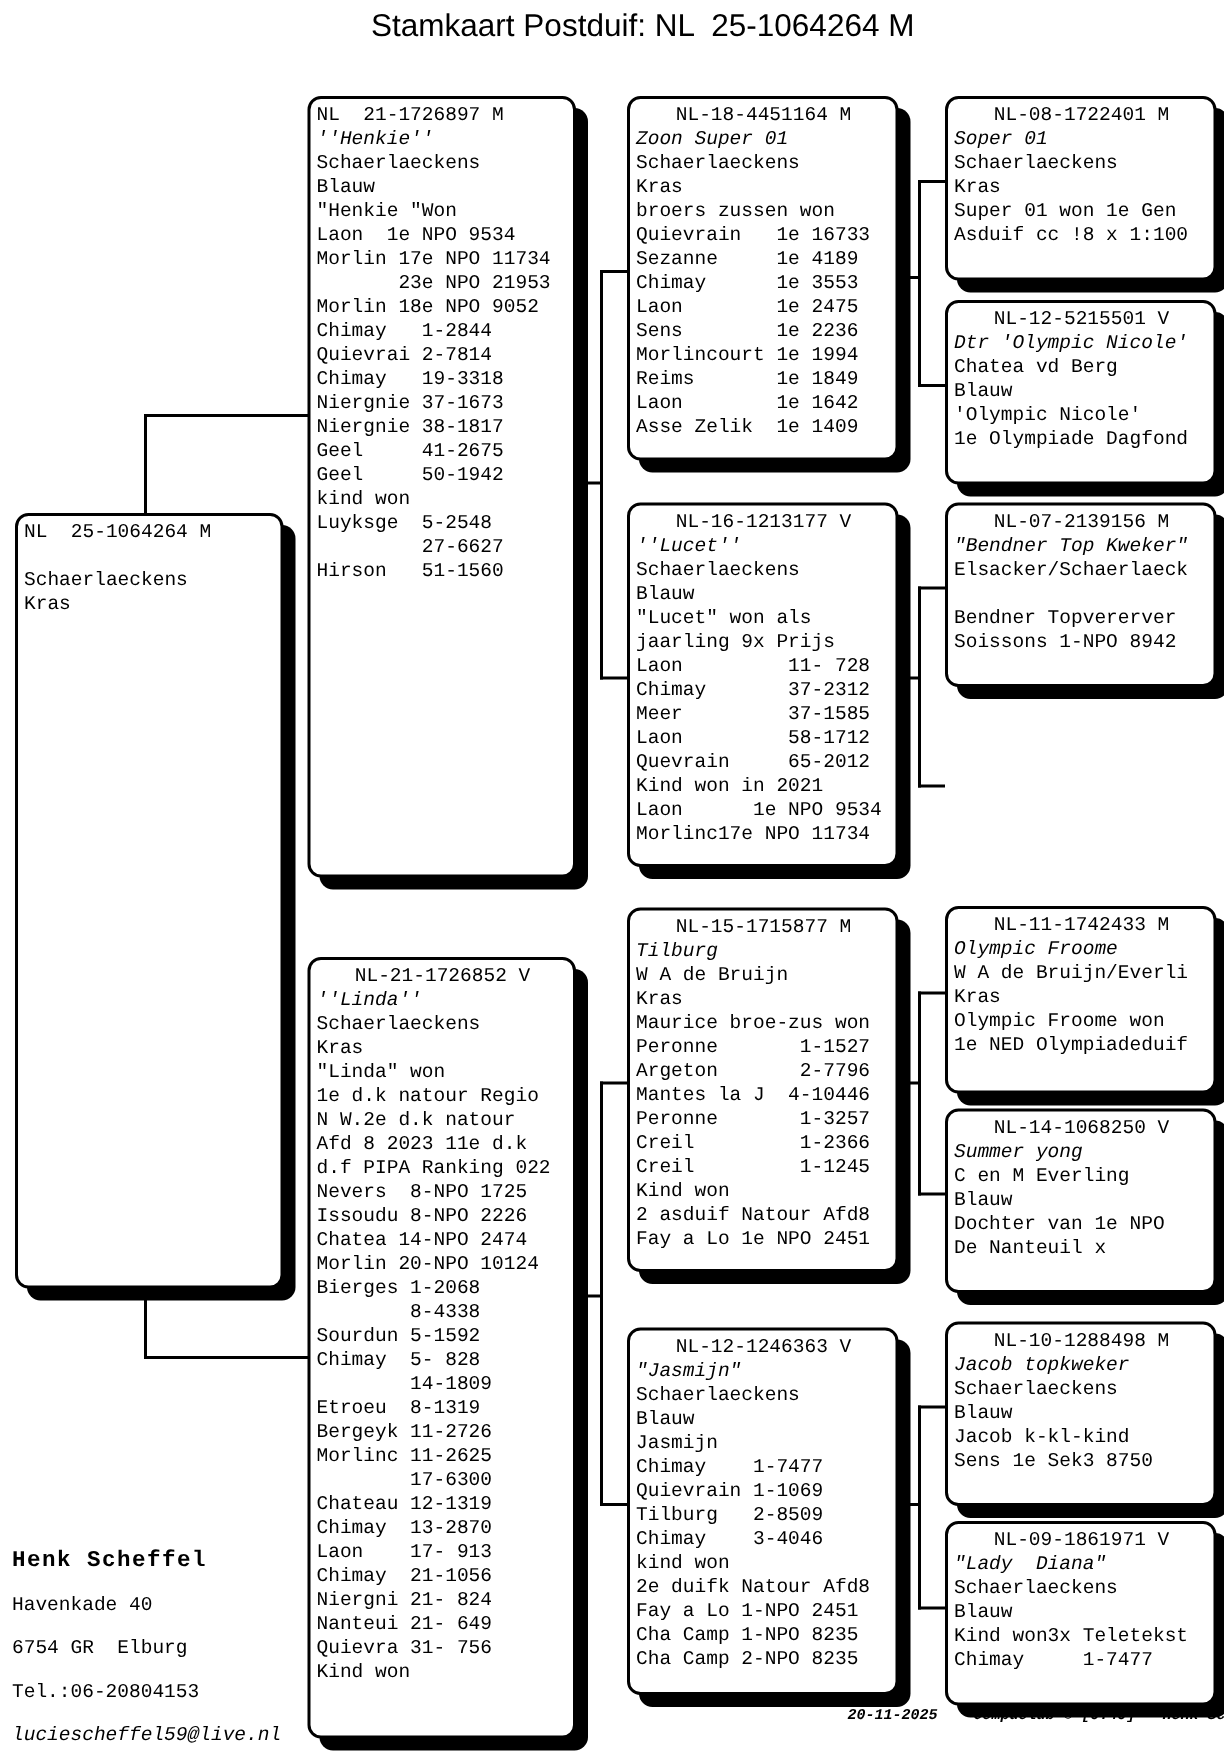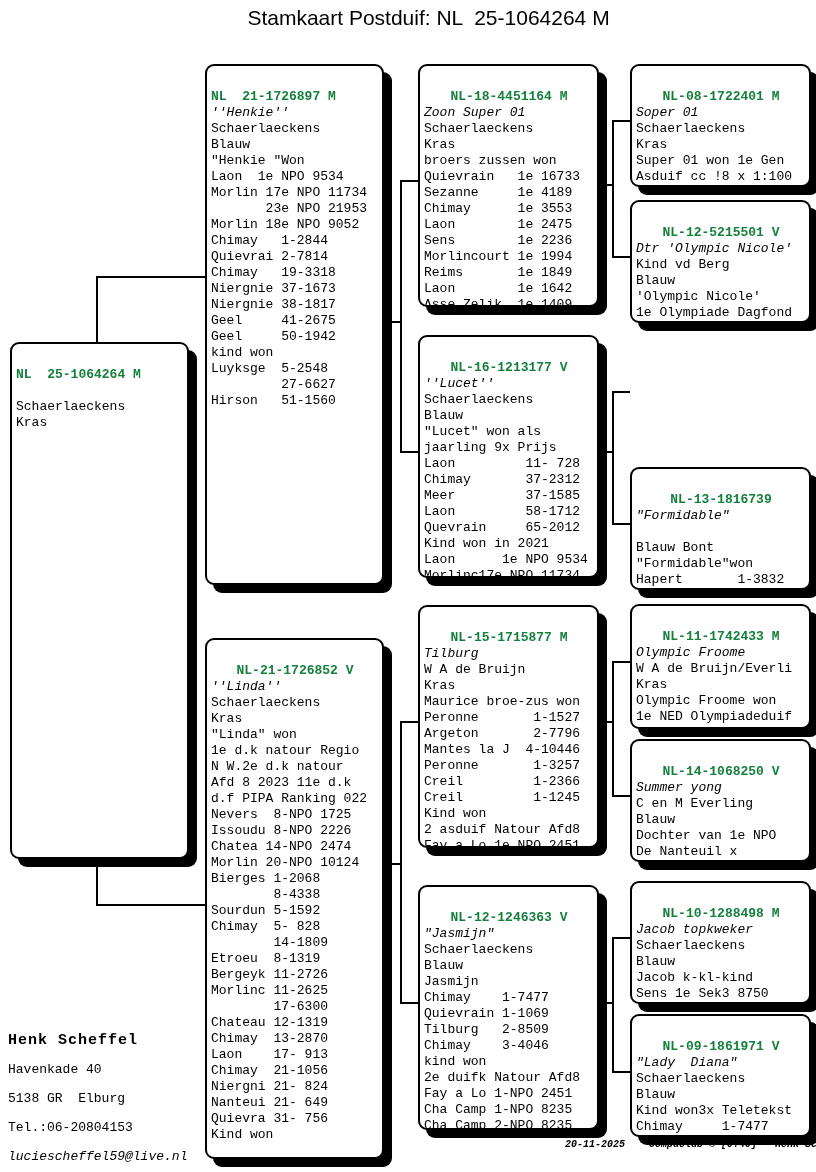--- a/index.html
+++ b/index.html
@@ -3,21 +3,21 @@
 <meta charset="utf-8">
 <style>
   html,body{margin:0;padding:0;background:#fff;}
   #page{position:relative;width:816px;height:1172px;background:#ffffff;overflow:hidden;
         font-family:"Liberation Mono","DejaVu Sans Mono",monospace;padding-left:41px;}
   #title{position:absolute;left:0;top:6px;width:100%;text-align:center;
          font-family:"Liberation Sans","DejaVu Sans",sans-serif;font-size:21px;color:#000;white-space:pre;}
   .pbox{position:absolute;background:#fff;border:2px solid #000;border-radius:9px;
         box-shadow:8px 8px 0 #000;padding:3px 3px 2px 4px;overflow:hidden;
         font-size:13px;line-height:16px;color:#000;}
-  .ring{color:#15803d;font-weight:bold;text-align:center;white-space:pre;min-height:16px;margin-top:20px;}
+  .ring{color:#000000;font-weight:normal;text-align:center;white-space:pre;min-height:16px;}
   .ring.left{text-align:left;}
   .pname{font-style:italic;white-space:pre;min-height:16px;}
   .ploft{font-weight:normal;white-space:pre;min-height:16px;}
   .pbody{white-space:pre;}
   .hline,.vline{position:absolute;background:#000;}
   .hline{height:2px;}
   .vline{width:2px;}
   #contact{position:absolute;left:8px;top:1032px;font-size:13px;line-height:17px;}
   #breeder-name{font-weight:bold;font-size:15px;letter-spacing:1px;margin-bottom:8px;}
   #contact .cline{white-space:pre;margin-top:12px;}
@@ -203,35 +203,35 @@
     <div class="pname">Soper 01</div>
     <div class="ploft">Schaerlaeckens</div>
     <div class="pbody">Kras
 Super 01 won 1e Gen
 Asduif cc !8 x 1:100</div>
   </div>
 
   <div class="pbox" style="left:630px;top:200px;width:170px;height:114px">
     <div class="ring">NL-12-5215501 V</div>
     <div class="pname">Dtr 'Olympic Nicole'</div>
-    <div class="ploft">Kind vd Berg</div>
+    <div class="ploft">Chatea vd Berg</div>
     <div class="pbody">Blauw
 'Olympic Nicole'
 1e Olympiade Dagfond</div>
   </div>
 
-
-  <div class="pbox" style="left:630px;top:467px;width:170px;height:114px">
-    <div class="ring">NL-13-1816739</div>
-    <div class="pname">"Formidable"</div>
-    <div class="ploft"></div>
-    <div class="pbody">Blauw Bont
-"Formidable"won
-Hapert       1-3832</div>
-  </div>
+  <div class="pbox" style="left:630px;top:335px;width:170px;height:114px">
+    <div class="ring">NL-07-2139156 M</div>
+    <div class="pname">"Bendner Top Kweker"</div>
+    <div class="ploft">Elsacker/Schaerlaeck</div>
+    <div class="pbody">
+Bendner Topvererver
+Soissons 1-NPO 8942</div>
+  </div>
+
 
   <div class="pbox" style="left:630px;top:604px;width:170px;height:116px">
     <div class="ring">NL-11-1742433 M</div>
     <div class="pname">Olympic Froome</div>
     <div class="ploft">W A de Bruijn/Everli</div>
     <div class="pbody">Kras
 Olympic Froome won
 1e NED Olympiadeduif</div>
   </div>
 
@@ -258,20 +258,20 @@
     <div class="pname">"Lady  Diana"</div>
     <div class="ploft">Schaerlaeckens</div>
     <div class="pbody">Blauw
 Kind won3x Teletekst
 Chimay     1-7477</div>
   </div>
 
   <div id="contact">
     <div id="breeder-name">Henk Scheffel</div>
     <div class="cline">Havenkade 40</div>
-    <div class="cline">5138 GR  Elburg</div>
+    <div class="cline">6754 GR  Elburg</div>
     <div class="cline">Tel.:06-20804153</div>
     <div class="cline" id="breeder-email">luciescheffel59@live.nl</div>
   </div>
 
   <div id="footer">20-11-2025    Compuclub © [9.49]   Henk Scheffel</div>
 
 </div>
 
 </body></html>

